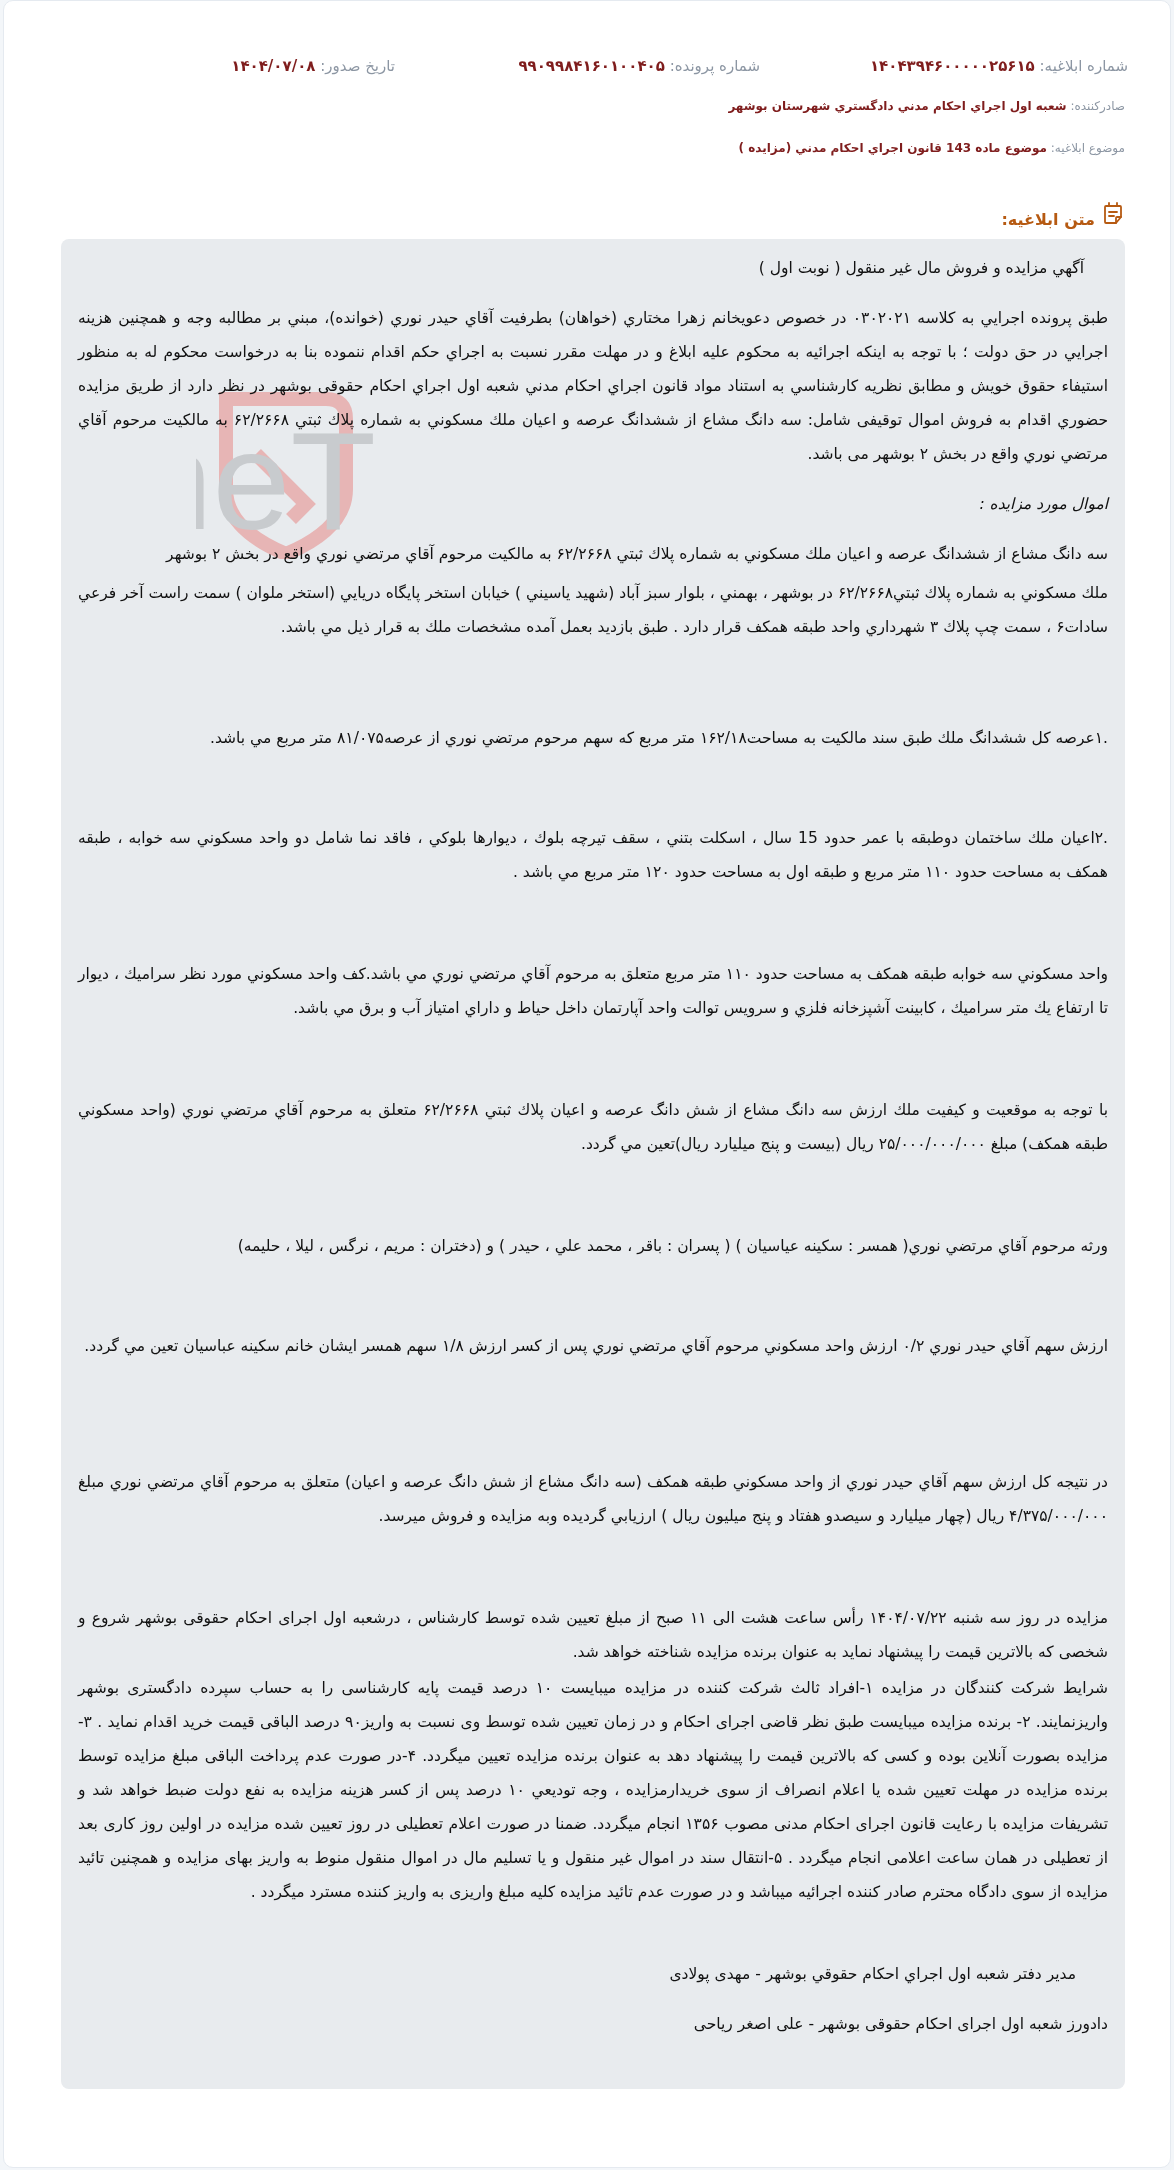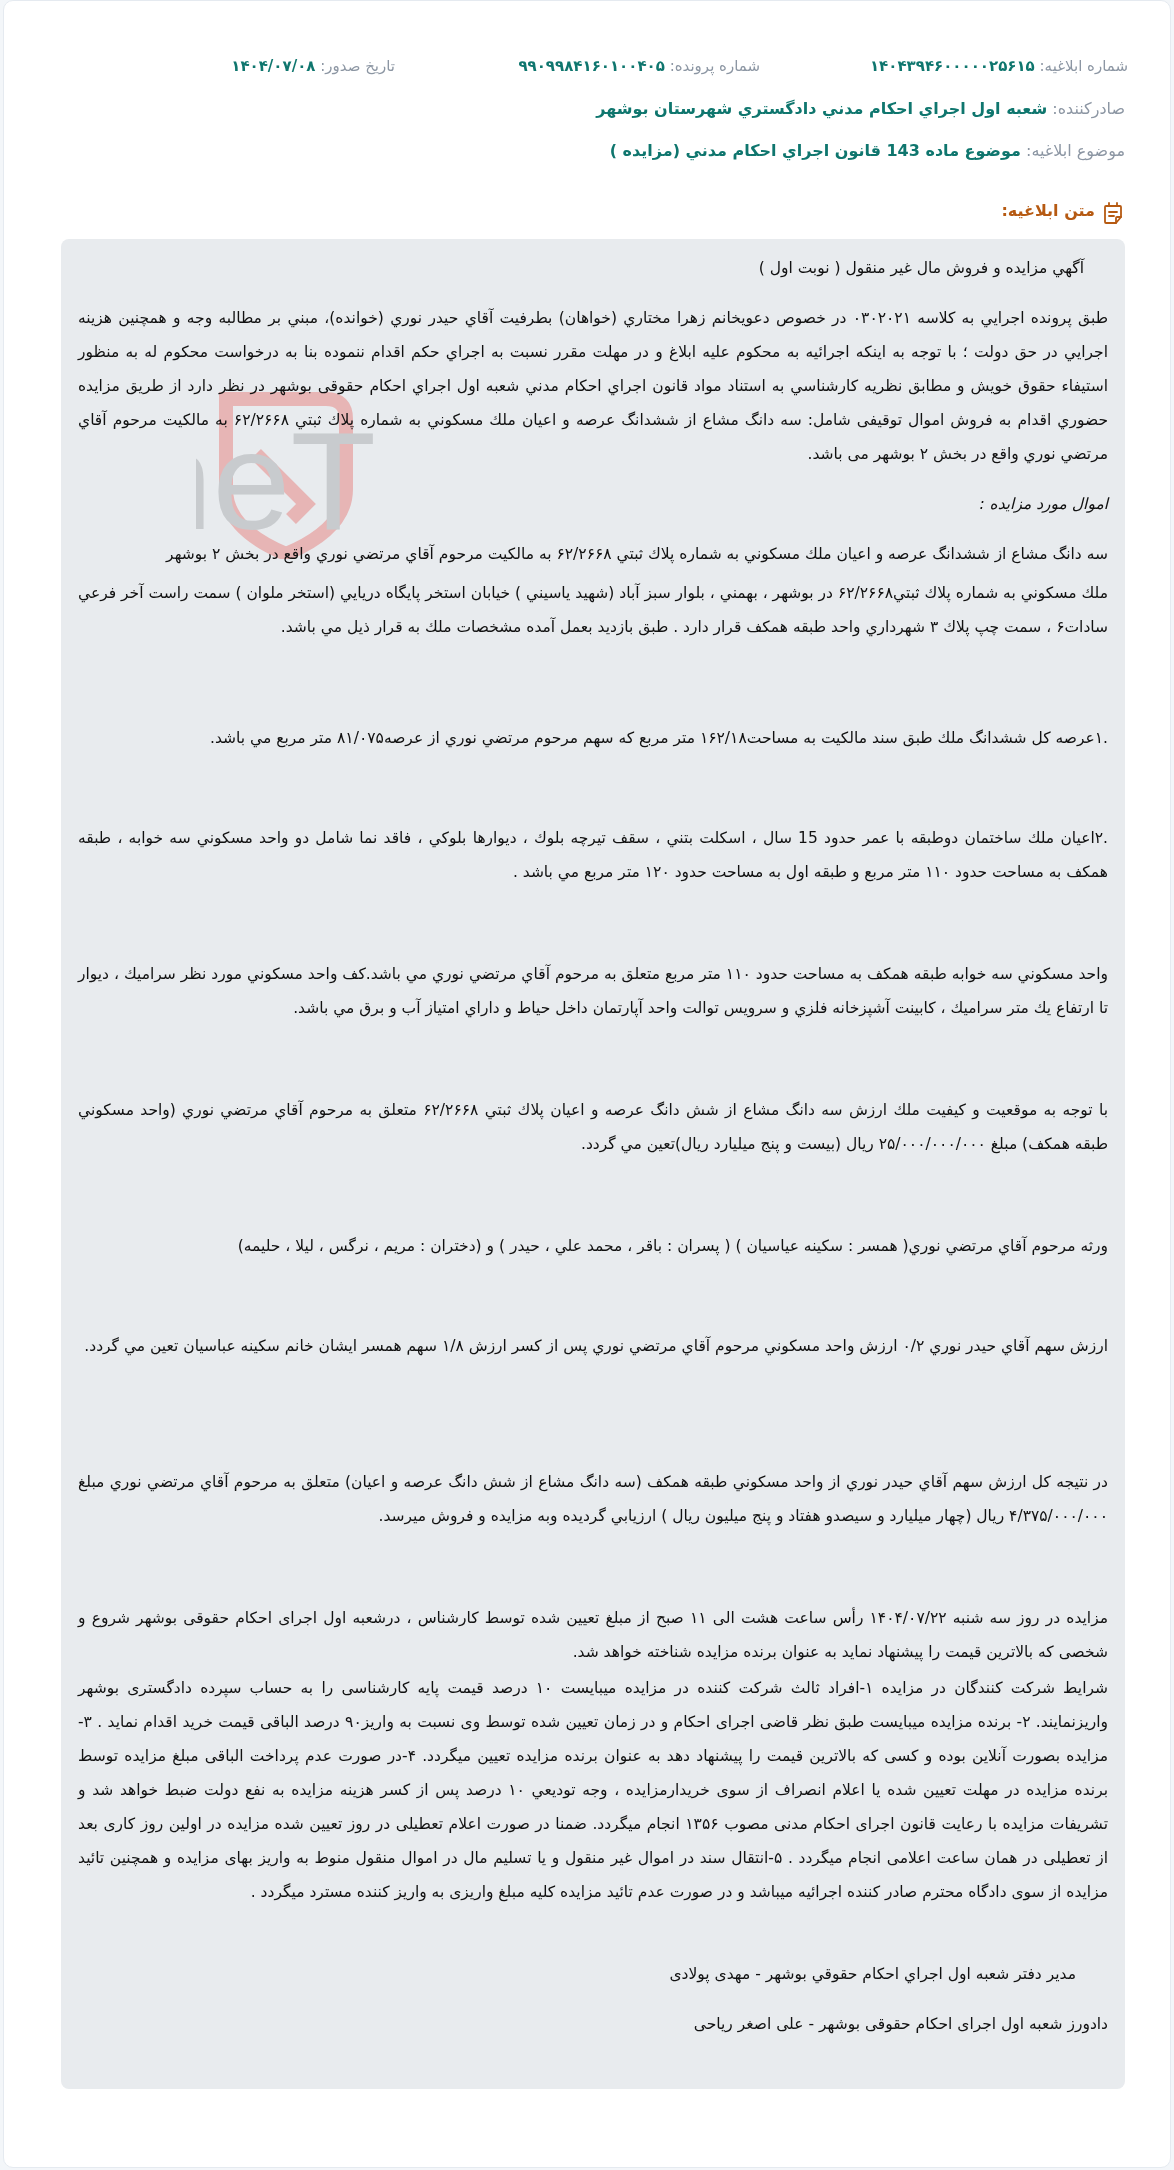--- a/index.html
+++ b/index.html
@@ -5,23 +5,23 @@
     * { box-sizing: border-box; margin: 0; padding: 0; }
     html, body { width: 1174px; height: 2170px; background: #f3f6f9; }
     body { font-family: "DejaVu Sans", "Liberation Sans", sans-serif; direction: rtl; color: #111; }
     .card {
       position: absolute; left: 3px; top: 0; width: 1168px; height: 2168px;
       background: #ffffff; border: 1px solid #e5eaf0; border-radius: 10px;
     }
     .meta-row { position: absolute; top: 56px; right: 0; left: 0; height: 24px; font-size: 15px; }
     .meta-item { position: absolute; white-space: nowrap; }
     .meta-label { color: #8c96a3; }
-    .meta-value { color: #0f766e; font-weight: bold; }
-    .line { position: absolute; right: 45px; white-space: nowrap; font-size: 16px; margin-left: 8px; }
-    .section-title { position: absolute; right: 45px; top: 200px; display: flex; align-items: flex-start; gap: 6px;
+    .meta-value { color: #7f1d1d; font-weight: bold; }
+    .line { position: absolute; right: 45px; white-space: nowrap; font-size: 12px; margin-left: 8px; }
+    .section-title { position: absolute; right: 45px; top: 200px; display: flex; align-items: flex-end; gap: 6px;
       color: #b65a12; font-weight: bold; font-size: 16px; }
     .section-title svg { width: 24px; height: 24px; }
     .body-box {
       position: absolute; left: 57px; right: 45px; top: 238px; height: 1850px;
       background: #e8ebee; border-radius: 8px; overflow: hidden;
     }
     .watermark { position: absolute; left: 135px; top: 140px; width: 730px; height: 180px; pointer-events: none; }
     .text { position: absolute; right: 17px; left: 17px; font-size: 15.5px; line-height: 34px; text-align: justify; color: #111; }
     .p { position: absolute; right: 0; left: 0; }
   </style>

